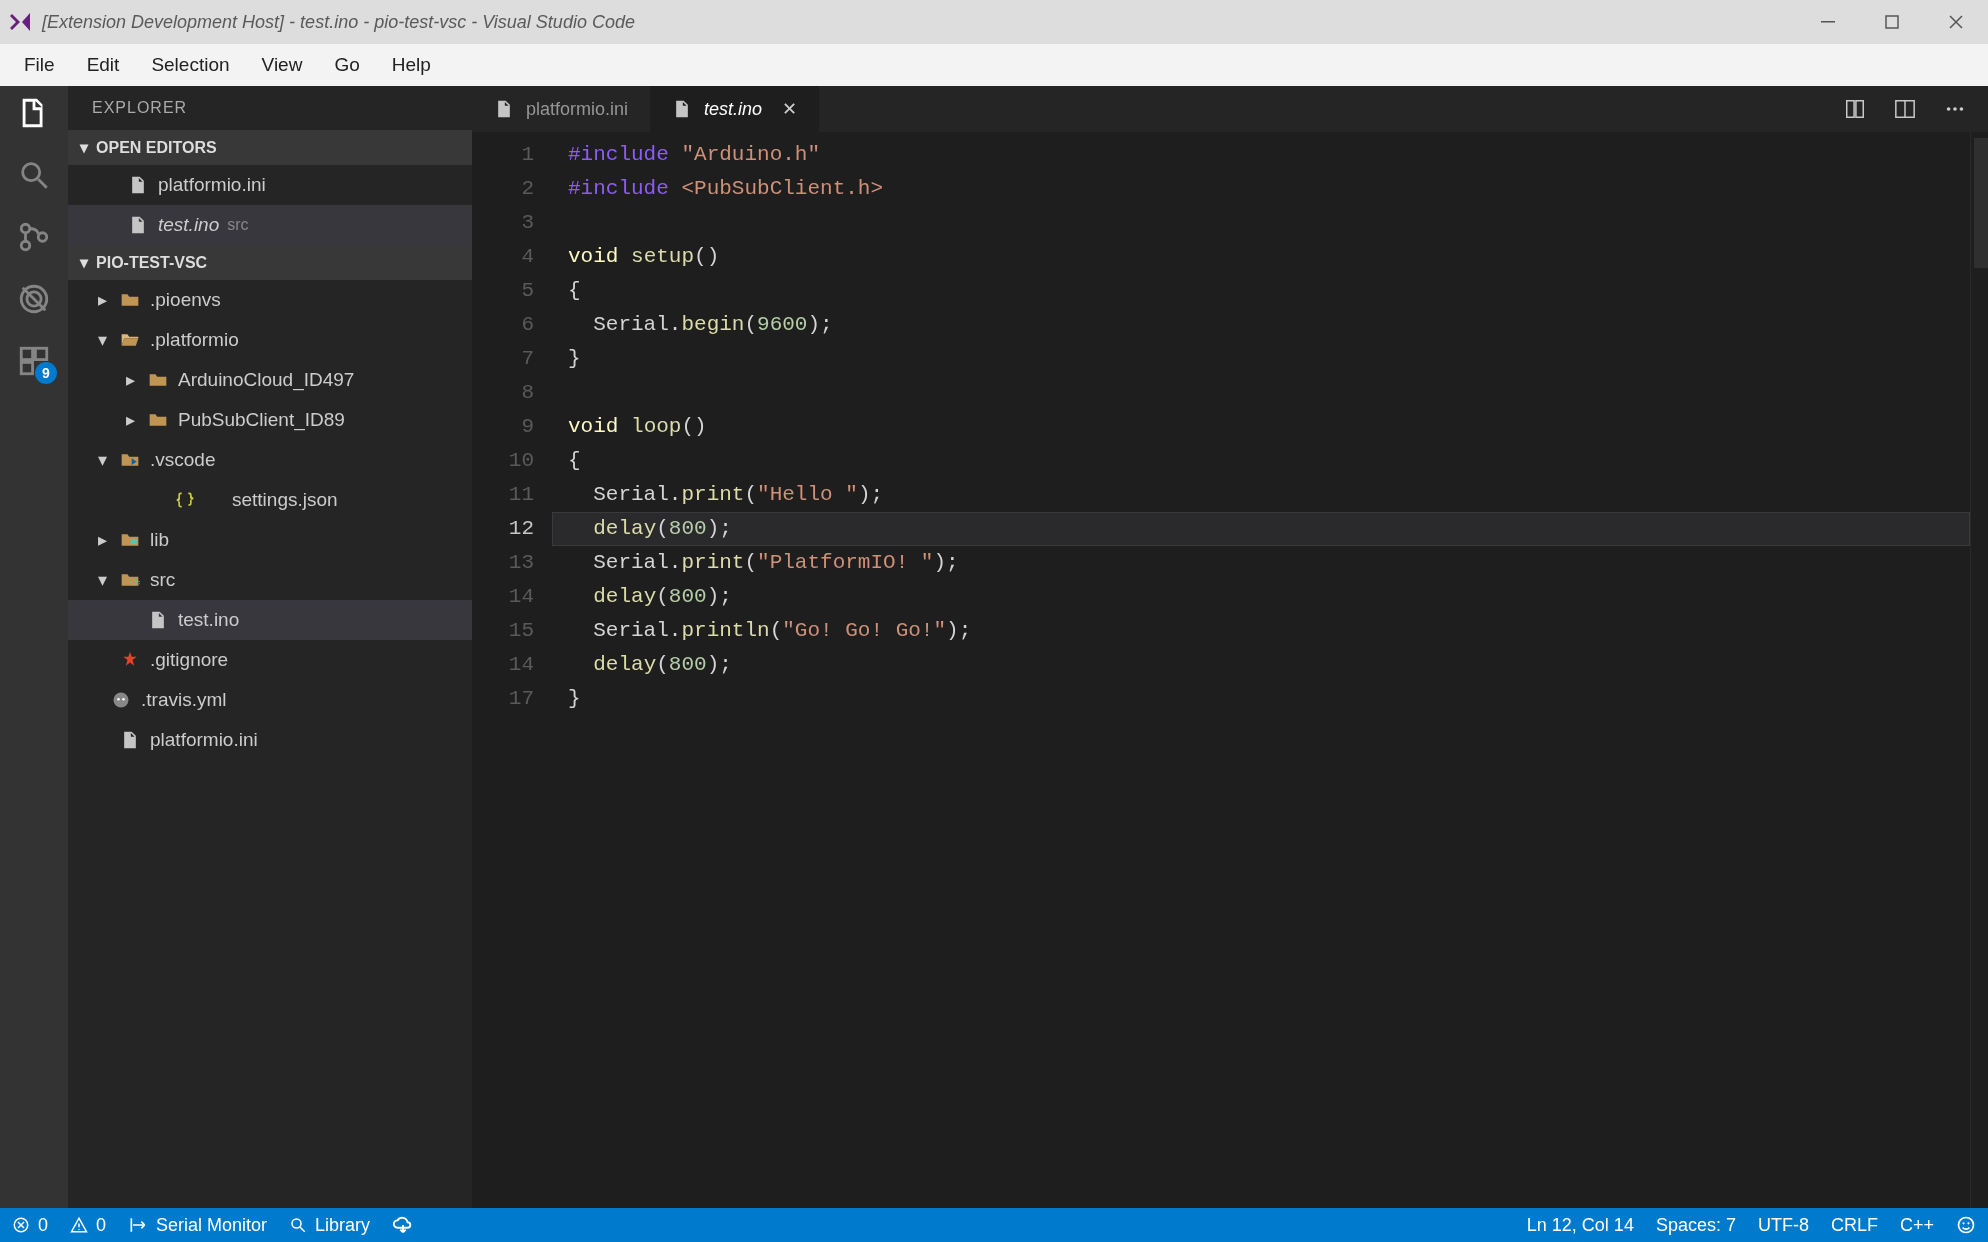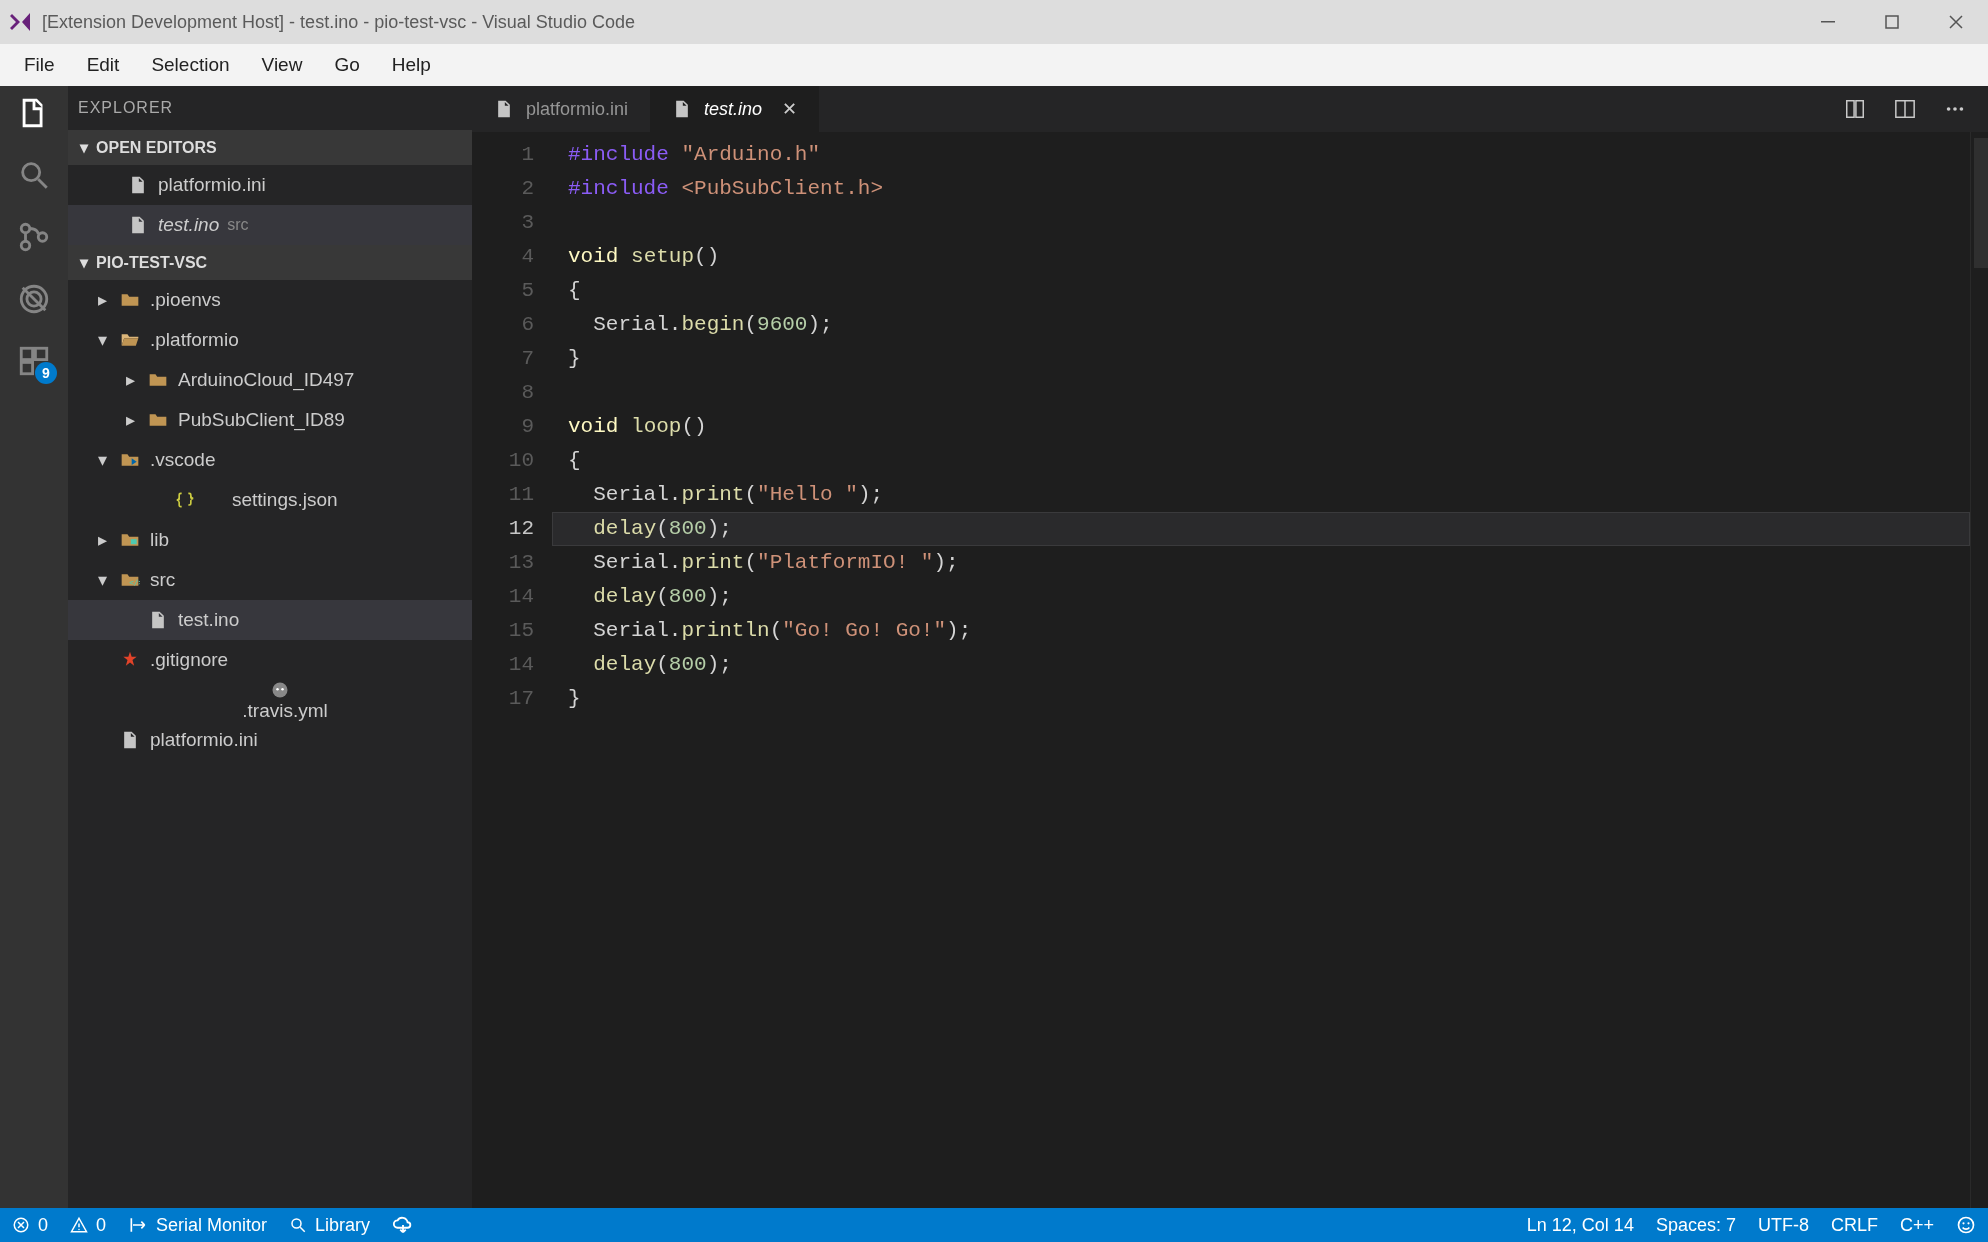--- a/index.html
+++ b/index.html
@@ -1,34 +1,34 @@
 <!DOCTYPE html>
 <html><head>
 <meta charset="utf-8">
 <style>
 * { box-sizing: border-box; margin: 0; padding: 0; }
 html, body { width: 1988px; height: 1242px; font-family: "Segoe UI", sans-serif; overflow: hidden; }
 
-.titlebar { height: 44px; background: #dddddd; display: flex; align-items: center; color: #5a5a5a; font-size: 18px; }
+.titlebar { height: 44px; background: #dddddd; display: flex; align-items: center; color: #5a5a5a; font-size: 18px; font-style: italic; }
 .titlebar .vs-logo { width: 24px; height: 24px; margin: 0 10px 0 8px; }
 .titlebar .title-text { flex: 1; }
 .win-btn { width: 64px; height: 44px; display: flex; align-items: center; justify-content: center; color: #555; }
 
 .menubar { height: 42px; background: #f3f3f3; display: flex; align-items: center; padding: 0 8px; font-size: 19px; color: #222; }
 .menubar .menu-item { padding: 6px 16px; }
 
 .main { display: flex; height: calc(1242px - 44px - 42px - 34px); background: #1e1e1e; }
 
 .activitybar { width: 68px; background: #333333; display: flex; flex-direction: column; align-items: center; padding-top: 10px; gap: 28px; }
 .activitybar .act-icon { color: #858585; position: relative; }
 .activitybar .act-icon.active { color: #fff; }
 .activitybar .badge { position: absolute; bottom: -6px; right: -6px; background: #007acc; color: #fff; border-radius: 50%; font-size: 14px; min-width: 22px; height: 22px; display: flex; align-items: center; justify-content: center; font-weight: 600; }
 
 .sidebar { width: 404px; background: #252526; color: #ccc; display: flex; flex-direction: column; font-size: 18px; }
-.sidebar .panel-title { height: 44px; display: flex; align-items: center; padding: 0 10px; color: #aaa; letter-spacing: 1px; font-size: 16px; }
+.sidebar .panel-title { height: 44px; display: flex; align-items: center; padding: 0 24px; color: #aaa; letter-spacing: 1px; font-size: 16px; }
 .section-header { background: #383838; color: #ddd; font-weight: 600; font-size: 16px; padding: 8px 12px; display: flex; align-items: center; }
 .tree-row { display: flex; align-items: center; height: 40px; padding-left: 20px; }
 .tree-row.selected { background: #37373d; }
 .tree-row .chev { width: 16px; display: inline-block; color: #ccc; margin-right: 6px; }
 .tree-row .ficon { margin-right: 10px; display: inline-flex; }
 .tree-row .label { font-size: 19px; }
 .tree-row .dim { color: #888; font-size: 16px; margin-left: 8px; }
 .tree-row.italic .label { font-style: italic; }
 
 .content { flex: 1; display: flex; flex-direction: column; background: #1e1e1e; }
@@ -254,21 +254,21 @@
         </div>
         <div class="tree-row" style="padding-left: 30px; align-items: center;">
           <span class="chev"></span>
           <span class="ficon">
             <svg width="20" height="20" viewBox="0 0 24 24">
               <path fill="#e24329" d="M12 2l2 6h6l-5 4 2 7-5-4-5 4 2-7-5-4h6z"></path>
             </svg>
           </span>
           <span class="label">.gitignore</span>
         </div>
-        <div class="tree-row" style="padding-left: 30px; flex-direction: column;">
+        <div class="tree-row" style="padding-left: 21px;">
           <span class="chev"></span>
           <span class="ficon">
             <svg width="20" height="20" viewBox="0 0 24 24">
               <circle cx="12" cy="12" r="9" fill="#888"></circle>
               <circle cx="9" cy="11" r="1.5" fill="#fff"></circle>
               <circle cx="15" cy="11" r="1.5" fill="#fff"></circle>
             </svg>
           </span>
           <span class="label">.travis.yml</span>
         </div>

